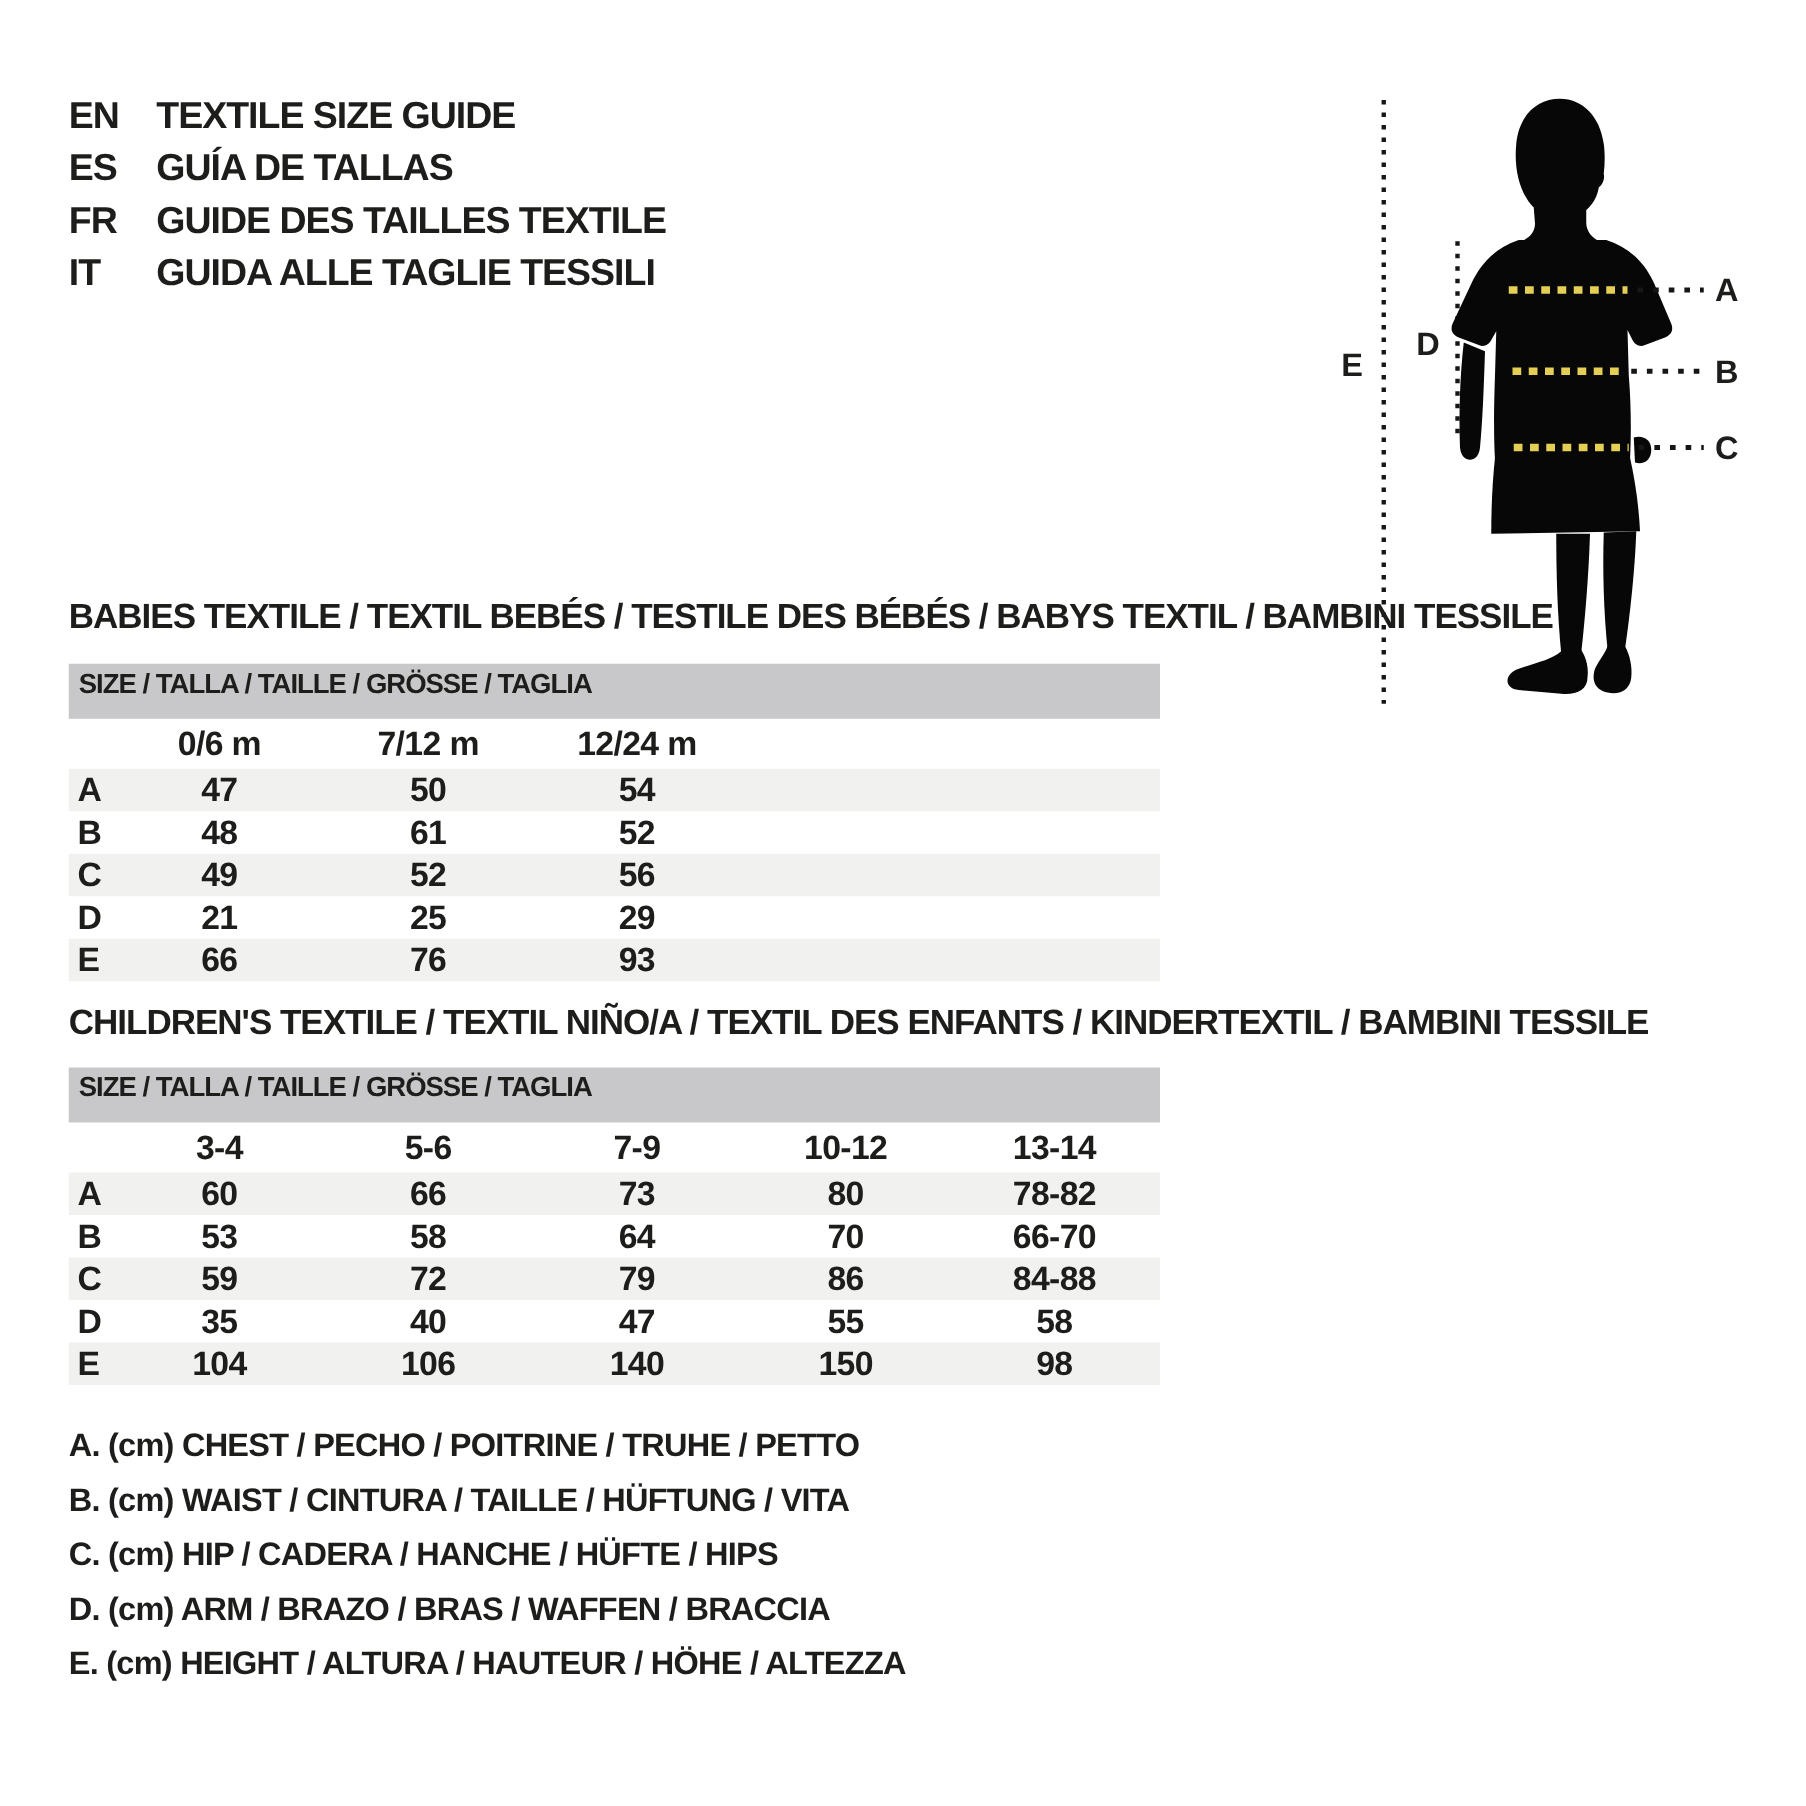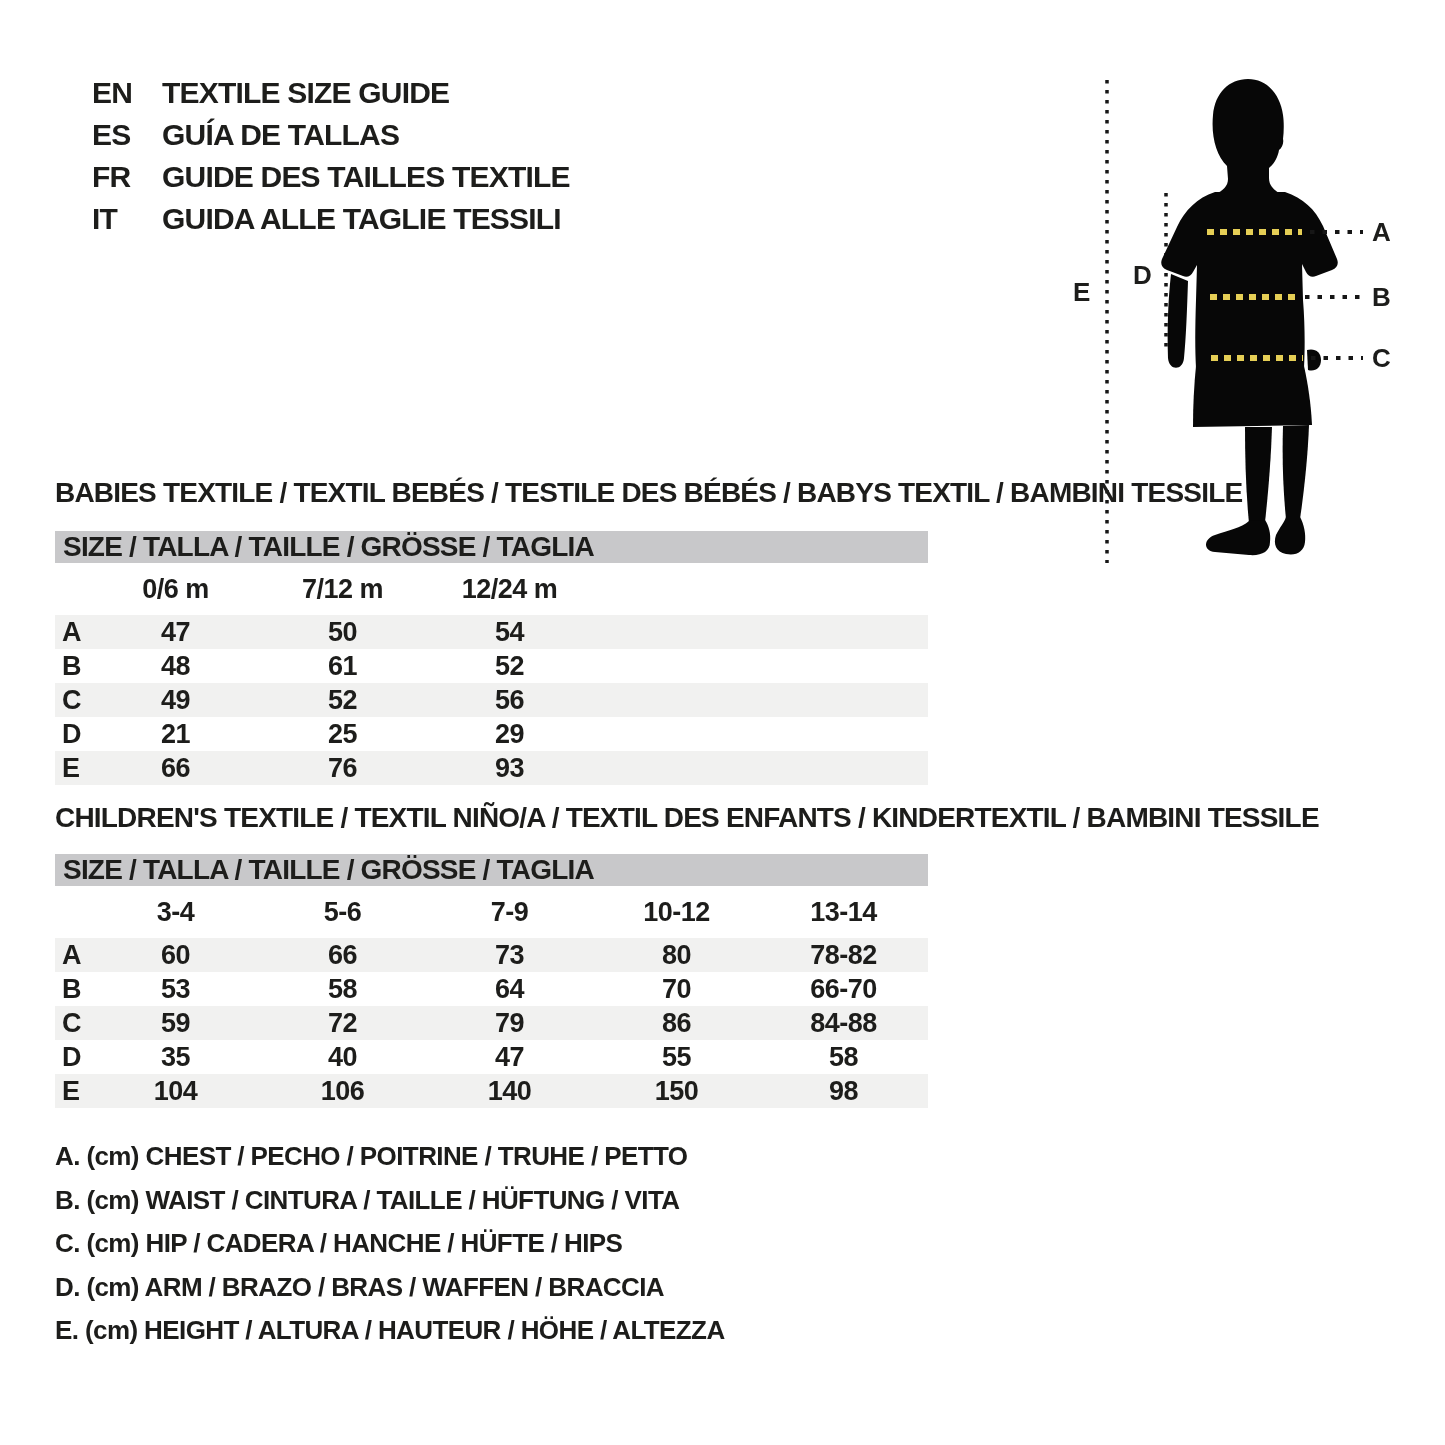--- a/index.html
+++ b/index.html
@@ -2,36 +2,36 @@
 <html><head>
 <meta charset="utf-8">
 <style>
   html,body{margin:0;padding:0;background:#ffffff;}
   .sheet{
     position:relative;width:1445px;height:1445px;background:#ffffff;overflow:hidden;
     font-family:"Liberation Sans","DejaVu Sans",sans-serif;
     font-weight:bold;color:#1d1d1b;
   }
   
-  .languages{position:absolute;left:55px;top:72px;margin-left:37px;}
+  .languages{position:absolute;left:55px;top:72px;}
   .lang-row{display:grid;grid-template-columns:70px auto;line-height:42px;
             font-size:30px;letter-spacing:-0.8px;white-space:nowrap;}
   
   .section-title{position:absolute;left:55px;margin:0;font-size:28px;
                  letter-spacing:-0.8px;white-space:nowrap;font-weight:bold;}
   #babies-title{top:477px;}
   #children-title{top:802px;}
   
   .sizetable{position:absolute;left:55px;width:873px;}
   #babies-table{top:531px;}
   #children-table{top:854px;}
-  .thead{height:32px;line-height:32px;background:#c8c8ca;padding-left:8px;
-         font-size:28px;letter-spacing:-0.8px;white-space:nowrap;}
+  .thead{height:44px;line-height:32px;background:#c8c8ca;padding-left:8px;
+         font-size:22px;letter-spacing:-0.8px;white-space:nowrap;}
   .trow{display:grid;grid-template-columns:37px repeat(5,167px);align-items:center;}
-  .cols{height:52px;font-size:27px;}
+  .cols{height:40px;font-size:27px;}
   .trow.data{height:34px;font-size:27px;}
   .trow.stripe{background:#f1f1f0;}
   .cell{text-align:center;letter-spacing:-0.5px;}
   .cell.label{text-align:left;padding-left:7px;}
   
   .legend{position:absolute;left:55px;top:1135px;}
   .legend-line{line-height:43.5px;font-size:26px;letter-spacing:-0.6px;white-space:nowrap;}
   
   .figure{position:absolute;left:1045px;top:60px;width:400px;height:530px;}
   .figure text{font-family:"Liberation Sans","DejaVu Sans",sans-serif;

